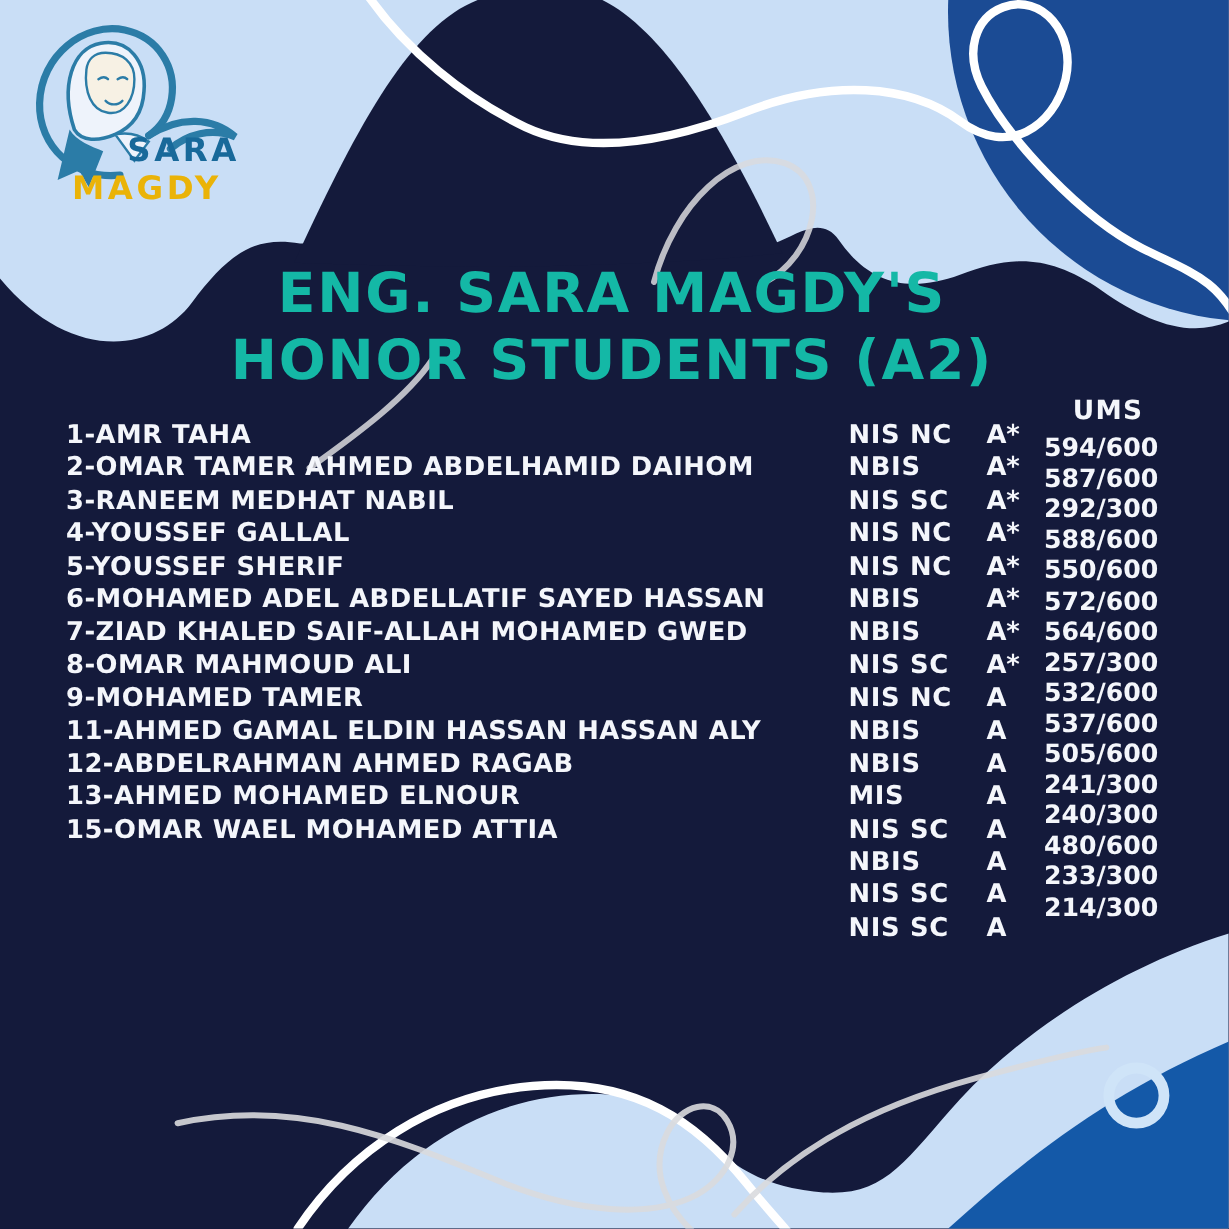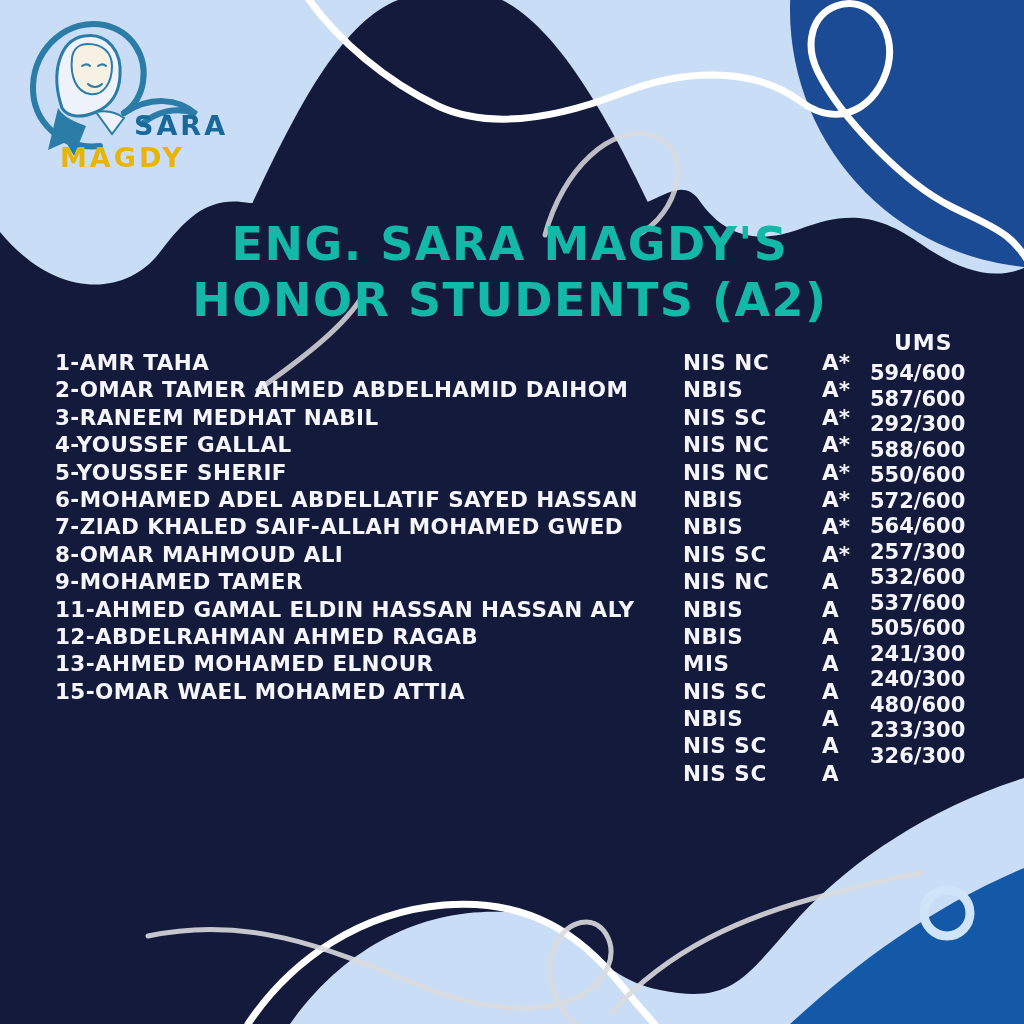--- a/index.html
+++ b/index.html
@@ -3,34 +3,34 @@
 <meta charset="utf-8">
 <style>
   html,body{margin:0;padding:0;background:#141a3b;}
   .canvas{position:relative;width:1024px;height:1024px;overflow:hidden;
           background:#141a3b;font-family:"DejaVu Sans","Liberation Sans",sans-serif;}
   .bg{position:absolute;inset:0;width:1024px;height:1024px;display:block;}
 
   
   .logo{position:absolute;left:18px;top:18px;width:220px;height:170px;}
   .logo-t1{position:absolute;left:88px;top:92px;font-size:27px;font-weight:bold;
-           color:#18699a;letter-spacing:3px;margin-left:28px;}
+           color:#18699a;letter-spacing:3px;}
   .logo-t2{position:absolute;left:42px;top:124px;font-size:27px;font-weight:bold;
            color:#eab308;letter-spacing:3px;}
 
   
   .title{position:absolute;left:40px;top:216px;width:940px;text-align:center;
          color:#14b8a6;font-weight:800;font-size:46px;line-height:56px;letter-spacing:1.5px;}
 
   
   .col{position:absolute;color:#f4f6fb;font-weight:bold;white-space:nowrap;}
   #names-col{left:55px;top:349px;font-size:21.5px;letter-spacing:.4px;}
   #names-col .cell{height:27.4px;line-height:27.4px;}
   #school-col{left:683px;top:349px;font-size:21.5px;letter-spacing:.6px;}
-  #school-col .cell{height:27.4px;line-height:27.4px;}
+  #school-col .cell{height:27.4px;line-height:27.4px;margin-left:24px;}
   #grade-col{left:822px;top:349px;font-size:21.5px;}
   #grade-col .cell{height:27.4px;line-height:27.4px;}
   #ums-col{left:870px;top:330px;font-size:21px;}
   .ums-header{position:absolute;left:24px;top:0;font-size:22px;letter-spacing:1px;font-weight:bold;color:#f4f6fb;}
   #ums-values{position:absolute;left:0;top:31px;}
   #ums-values .cell{height:25.5px;line-height:25.5px;}
 </style>
 </head>
 <body>
 
@@ -149,17 +149,17 @@
         <div class="cell">572/600</div>
         <div class="cell">564/600</div>
         <div class="cell">257/300</div>
         <div class="cell">532/600</div>
         <div class="cell">537/600</div>
         <div class="cell">505/600</div>
         <div class="cell">241/300</div>
         <div class="cell">240/300</div>
         <div class="cell">480/600</div>
         <div class="cell">233/300</div>
-        <div class="cell">326/300</div>
+        <div class="cell">214/300</div>
       </div>
   </div>
 
 </div>
 
 </body></html>

